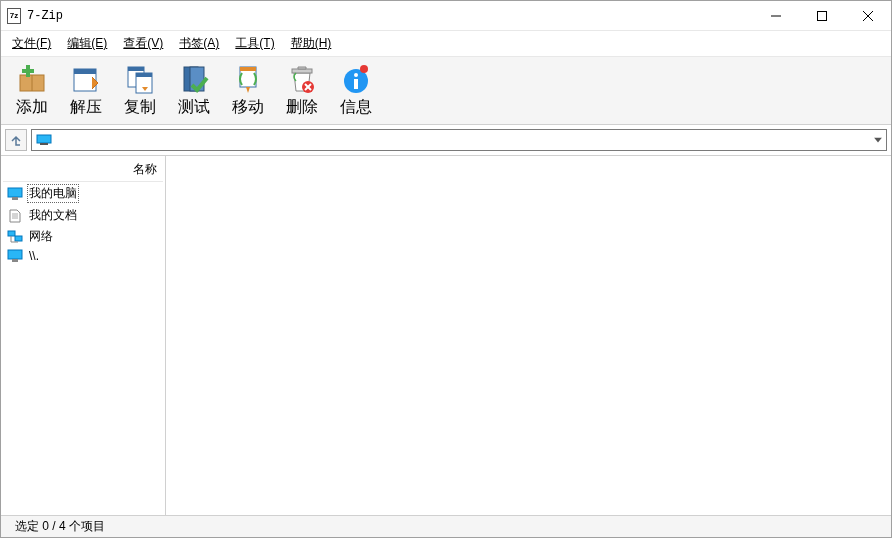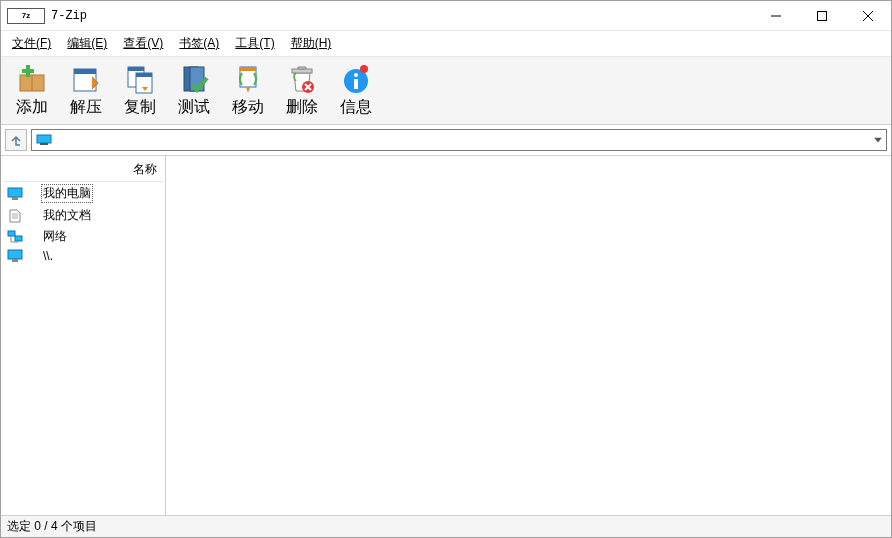--- a/index.html
+++ b/index.html
@@ -16,21 +16,21 @@
     }
     .titlebar {
       height: 30px;
       background: #fff;
       display: flex;
       align-items: center;
       padding-left: 6px;
       border-bottom: 1px solid #e8e8e8;
     }
     .titlebar-icon {
-      width: 38px;
+      width: 14px;
       height: 16px;
       margin-right: 6px;
       display: inline-flex;
       align-items: center;
       justify-content: center;
       border: 1px solid #555;
       font-size: 8px;
       font-weight: bold;
       background: #fff;
     }
@@ -149,21 +149,21 @@
     .col-header {
       padding: 3px 6px;
       background: #fff;
       border-bottom: 1px solid #e8e8e8;
       font-weight: normal;
     }
     .tree-item {
       display: flex;
       align-items: center;
       padding: 2px 4px;
-      gap: 18px;
+      gap: 4px;
       cursor: default;
     }
     .tree-item.selected .tree-label {
       border: 1px dotted #666;
       padding: 0 1px;
     }
     .tree-item .tree-label {
       padding: 0 2px;
     }
     .tree-icon {
@@ -172,21 +172,21 @@
       flex-shrink: 0;
       display: flex;
       align-items: center;
       justify-content: center;
     }
     .statusbar {
       height: 22px;
       border-top: 1px solid #d0d0d0;
       display: flex;
       align-items: center;
-      padding: 0 6px;
+      padding: 0 14px;
       background: #f5f5f5;
     }
   </style>
 </head>
 <body>
 
 <div class="titlebar">
   <span class="titlebar-icon">7z</span>
   <span class="titlebar-title">7-Zip</span>
   <span class="titlebar-spacer"></span>

